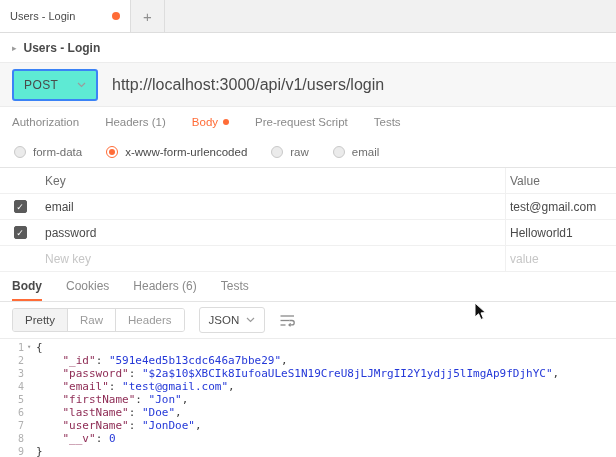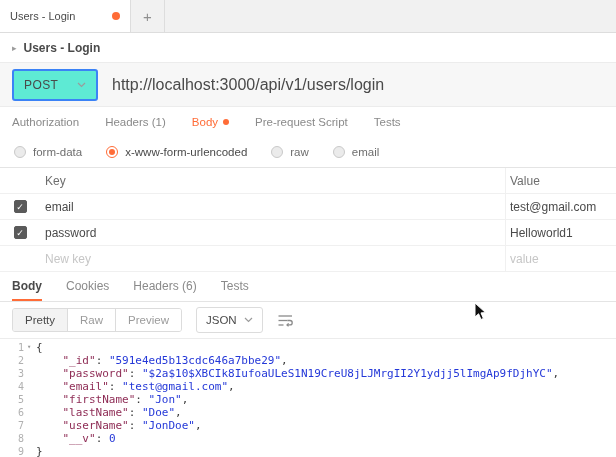--- a/index.html
+++ b/index.html
@@ -185,21 +185,21 @@
       <div class="ptab active">Body</div>
       <div class="ptab">Cookies</div>
       <div class="ptab">Headers (6)</div>
       <div class="ptab">Tests</div>
     </div>
 
   <div class="rtoolbar">
     <div class="segGroup" id="views">
         <div class="seg active">Pretty</div>
         <div class="seg">Raw</div>
-        <div class="seg">Preview</div>
+        <div class="seg">Headers</div>
       </div>
     <div class="fmt">
       <span>JSON</span>
       <svg width="9" height="6" viewBox="0 0 9 6">
           <path d="M1 1 L4.5 4.5 L8 1" stroke="#9b9b9b" stroke-width="1.2" fill="none"></path>
         </svg>
     </div>
     <span class="wrapicon">
       <svg width="17" height="14" viewBox="0 0 17 14" fill="none" stroke="#8a8a8a" stroke-width="1.3">
         <path d="M1.5 3 H15"></path>

